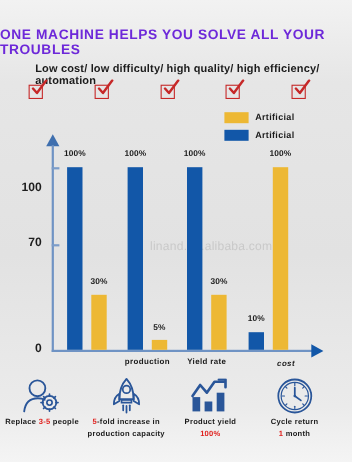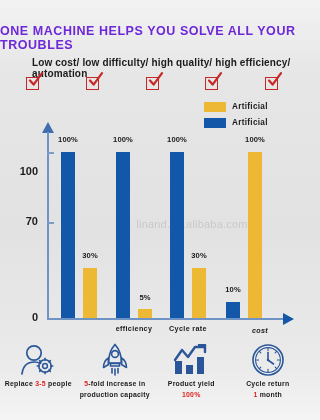--- a/index.html
+++ b/index.html
@@ -148,27 +148,27 @@
 
       <div class="bar blue" style="left:61px;width:14px;height:166px;top:34px;"></div>
       <div class="vallabel" style="left:48px;top:17px;width:40px;">100%</div>
       <div class="bar yellow" style="left:83px;width:14px;height:50px;top:150px;"></div>
       <div class="vallabel" style="left:70px;top:133px;width:40px;">30%</div>
 
       <div class="bar blue" style="left:116px;width:14px;height:166px;top:34px;"></div>
       <div class="vallabel" style="left:103px;top:17px;width:40px;">100%</div>
       <div class="bar yellow" style="left:138px;width:14px;height:9px;top:191px;"></div>
       <div class="vallabel" style="left:125px;top:175px;width:40px;">5%</div>
-      <div class="catlabel" style="left:103px;top:206px;width:62px;">efficiency</div>
+      <div class="catlabel" style="left:103px;top:206px;width:62px;">production</div>
 
       <div class="bar blue" style="left:170px;width:14px;height:166px;top:34px;"></div>
       <div class="vallabel" style="left:157px;top:17px;width:40px;">100%</div>
       <div class="bar yellow" style="left:192px;width:14px;height:50px;top:150px;"></div>
       <div class="vallabel" style="left:179px;top:133px;width:40px;">30%</div>
-      <div class="catlabel" style="left:157px;top:206px;width:62px;">Cycle rate</div>
+      <div class="catlabel" style="left:157px;top:206px;width:62px;">Yield rate</div>
 
       <div class="bar blue" style="left:226px;width:14px;height:16px;top:184px;"></div>
       <div class="vallabel" style="left:213px;top:167px;width:40px;">10%</div>
       <div class="bar yellow" style="left:248px;width:14px;height:166px;top:34px;"></div>
       <div class="vallabel" style="left:235px;top:17px;width:40px;">100%</div>
       <div class="catlabel" style="left:229px;top:208px;width:62px;font-style:italic;">cost</div>
     </div>
   </div>
 
   <div class="features">

